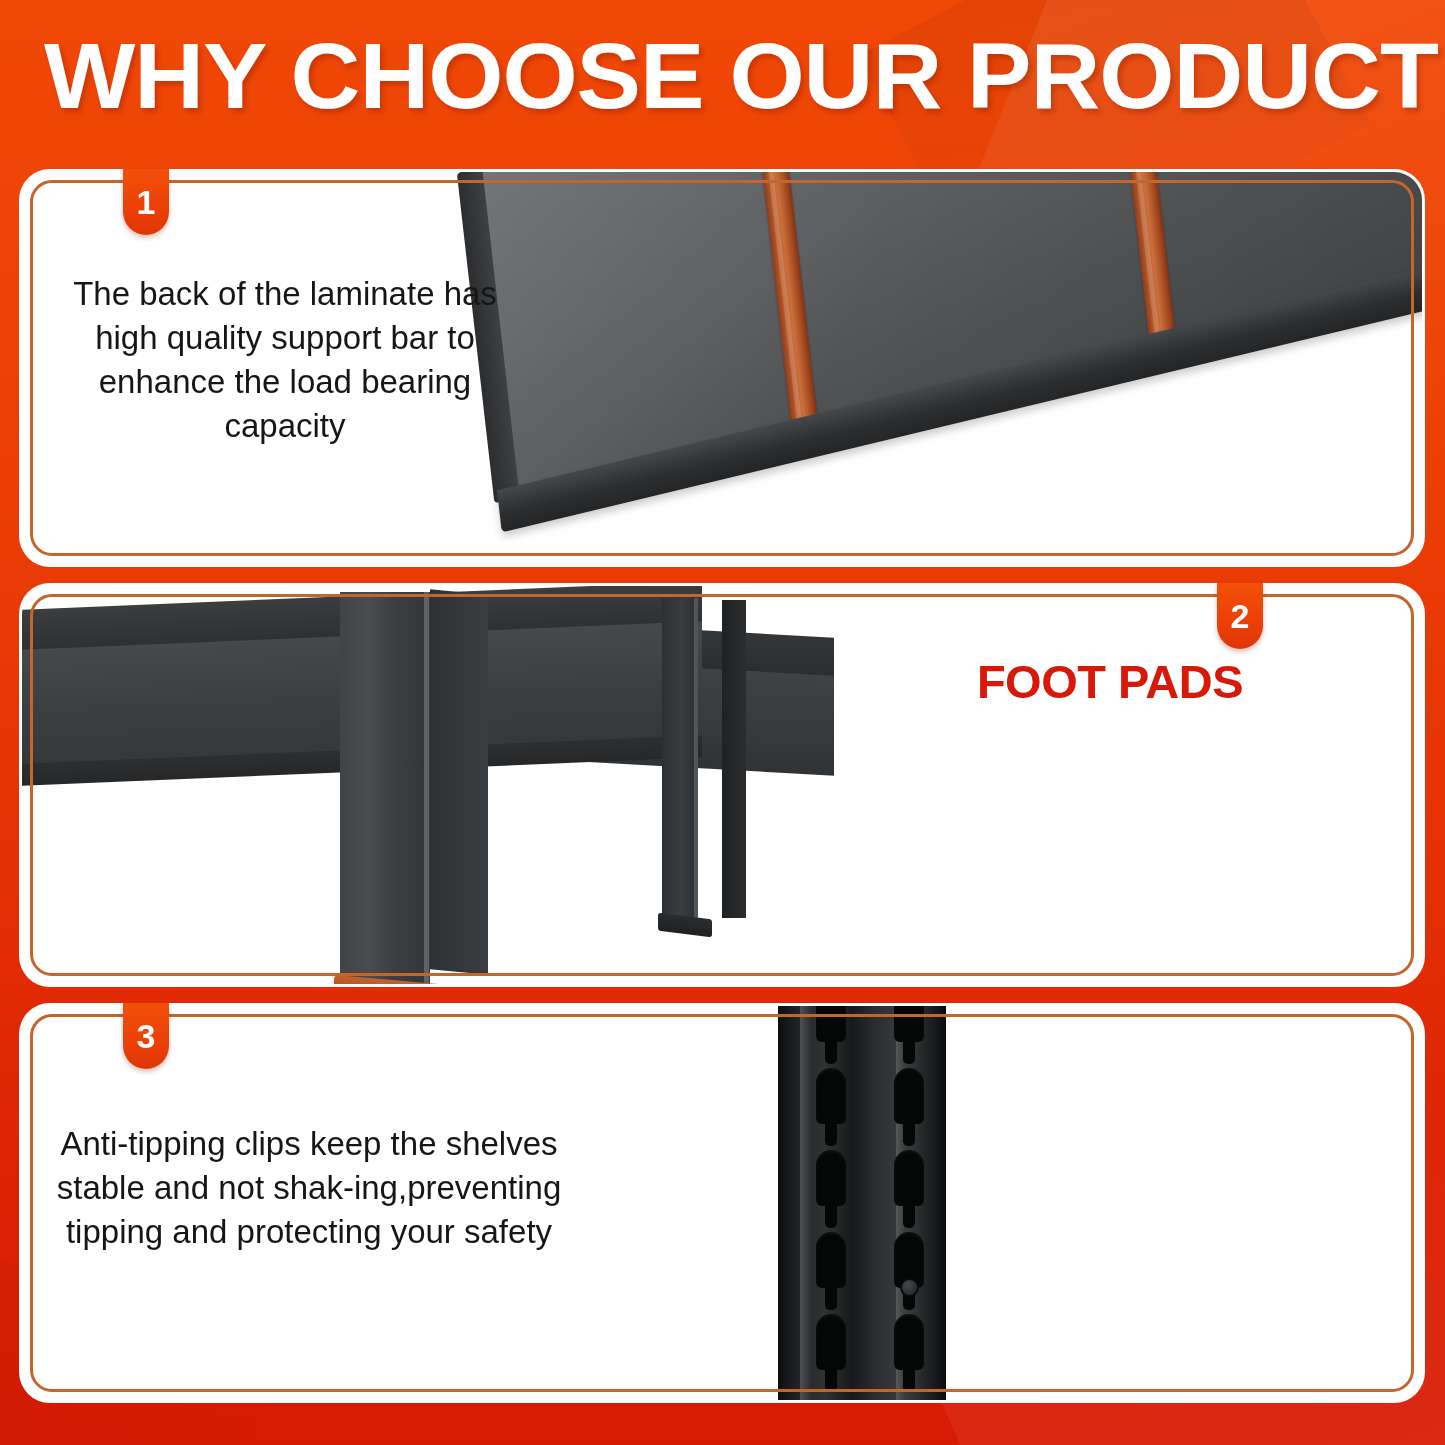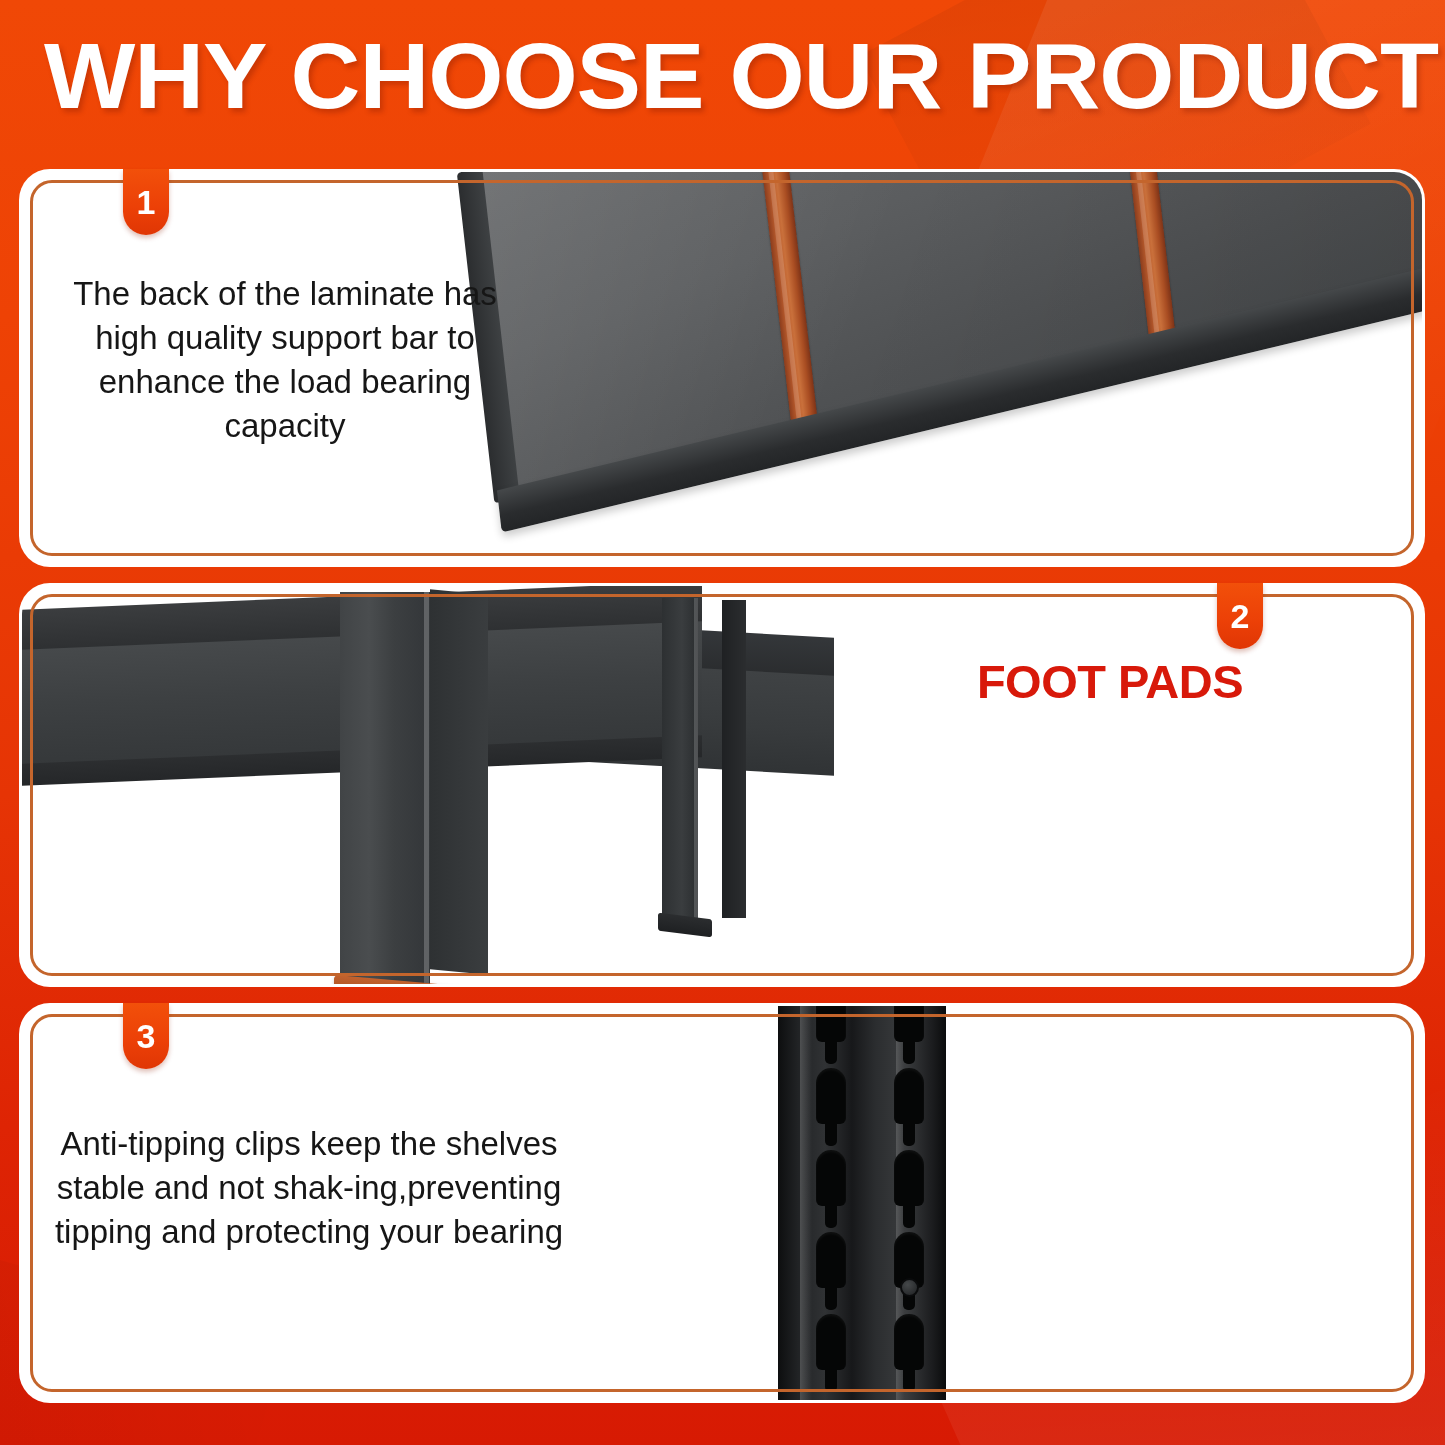--- a/index.html
+++ b/index.html
@@ -543,14 +543,14 @@
     <div class="wing wingR"></div>
     <div class="barrel"></div>
     <div class="tip"></div>
     <div class="seam"></div>
     <div class="screw"></div>
   </div>
 </div>
 
 <div class="badge" id="badge3">3</div>
 <div class="txt" id="txt3">
-  <div class="b">Anti-tipping clips keep the shelves stable and not shak-ing,preventing tipping and protecting your bearing</div>
+  <div class="b">Anti-tipping clips keep the shelves stable and not shak-ing,preventing tipping and protecting your safety</div>
 </div>
 
 </body></html>

